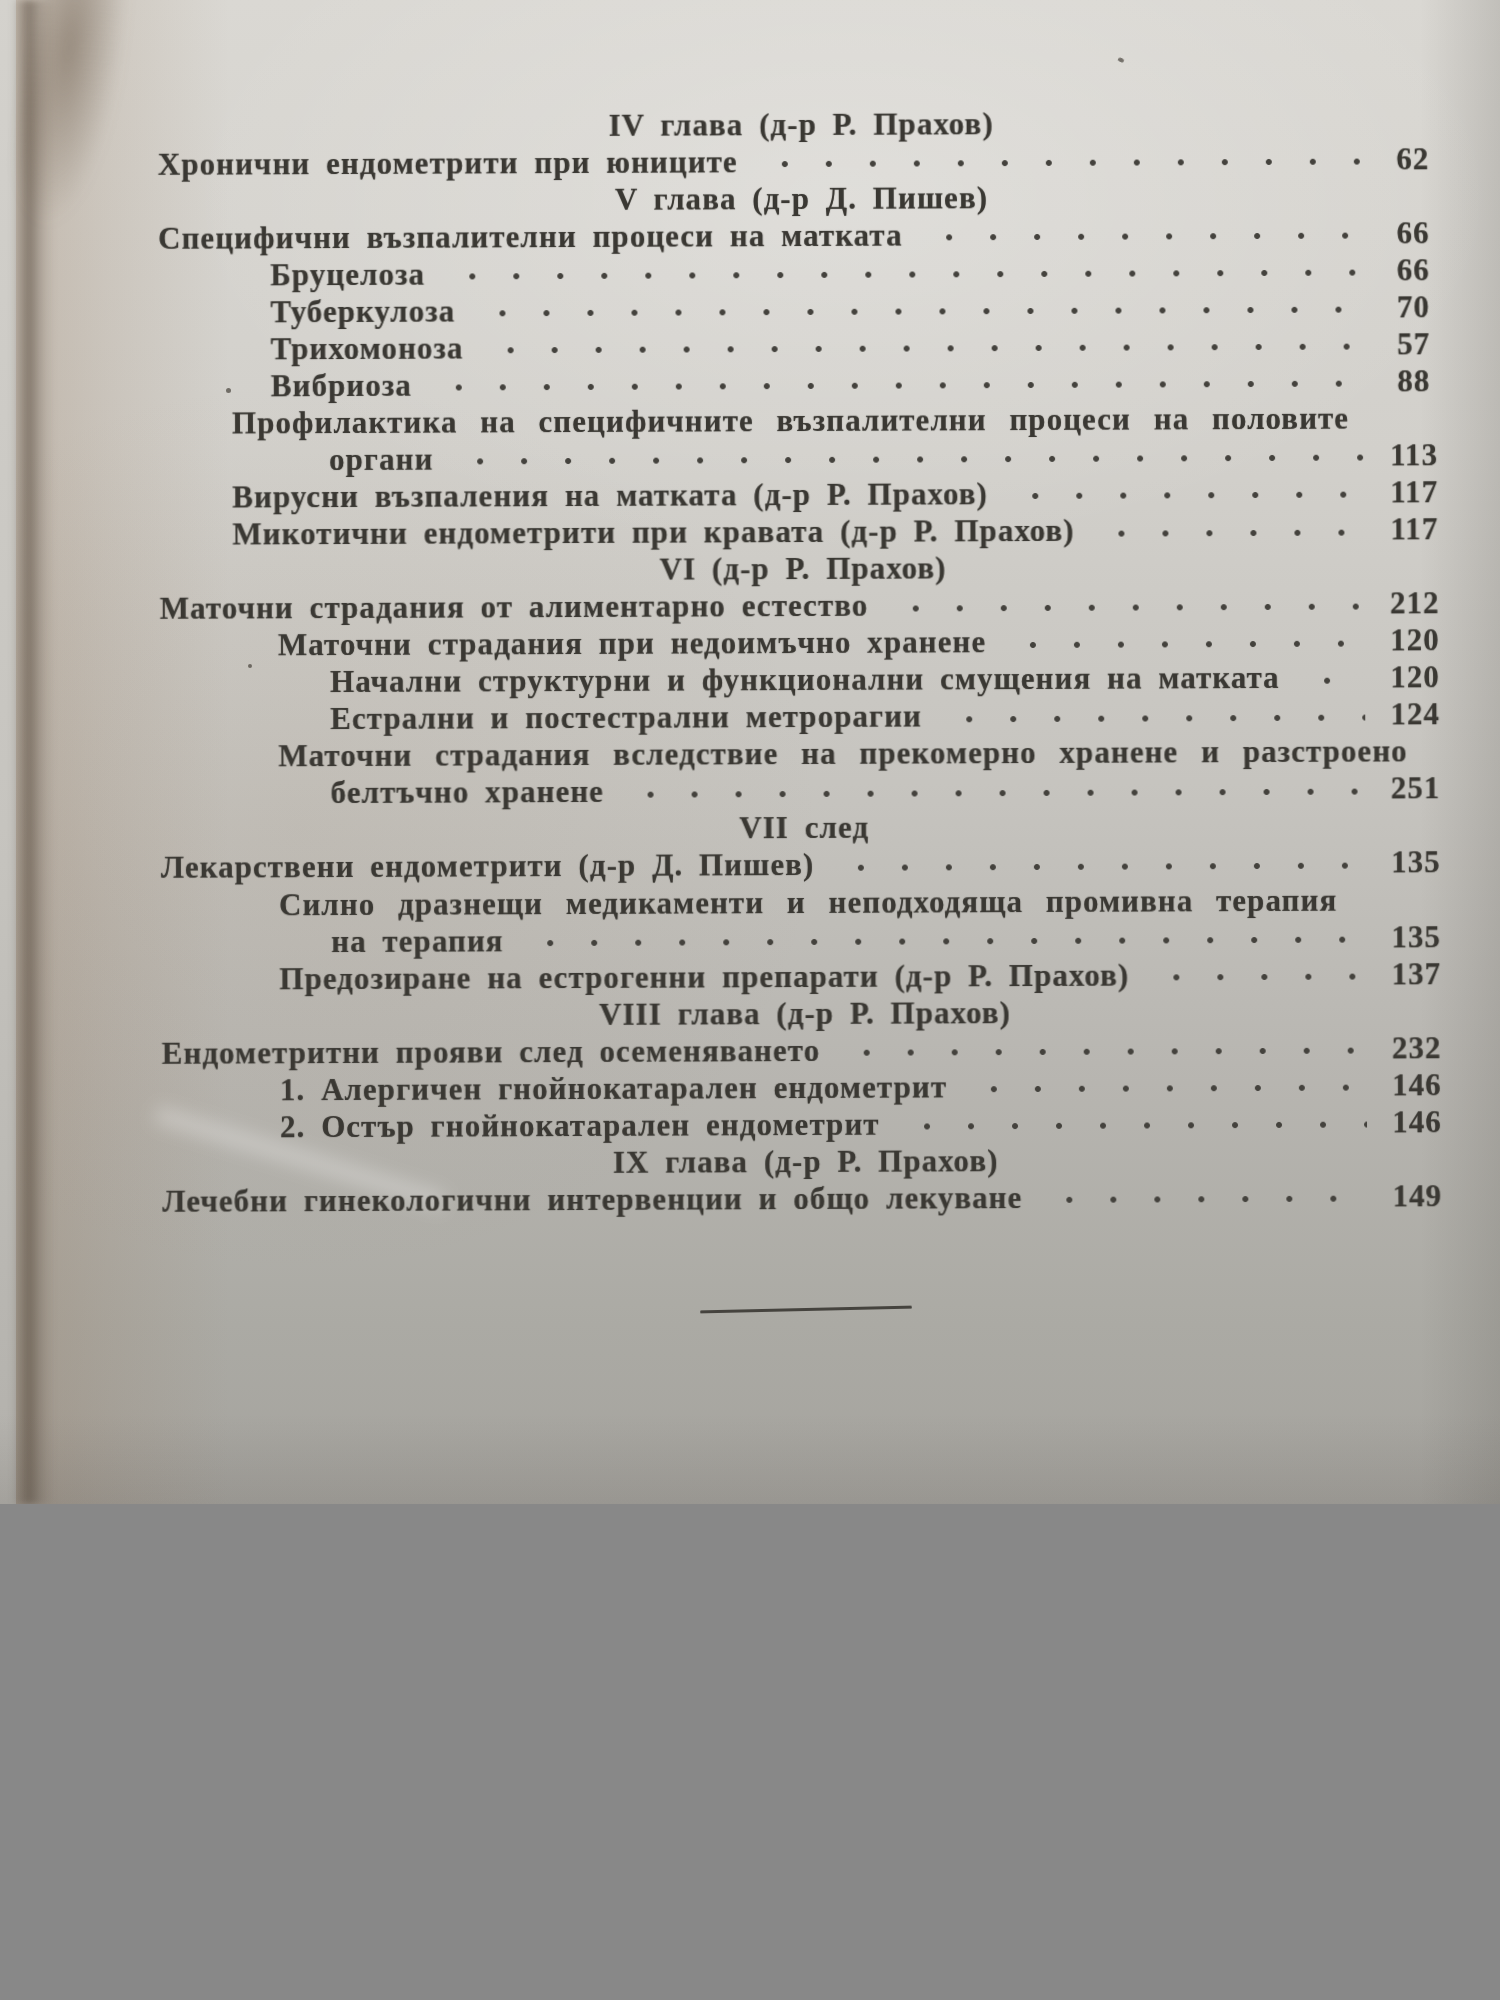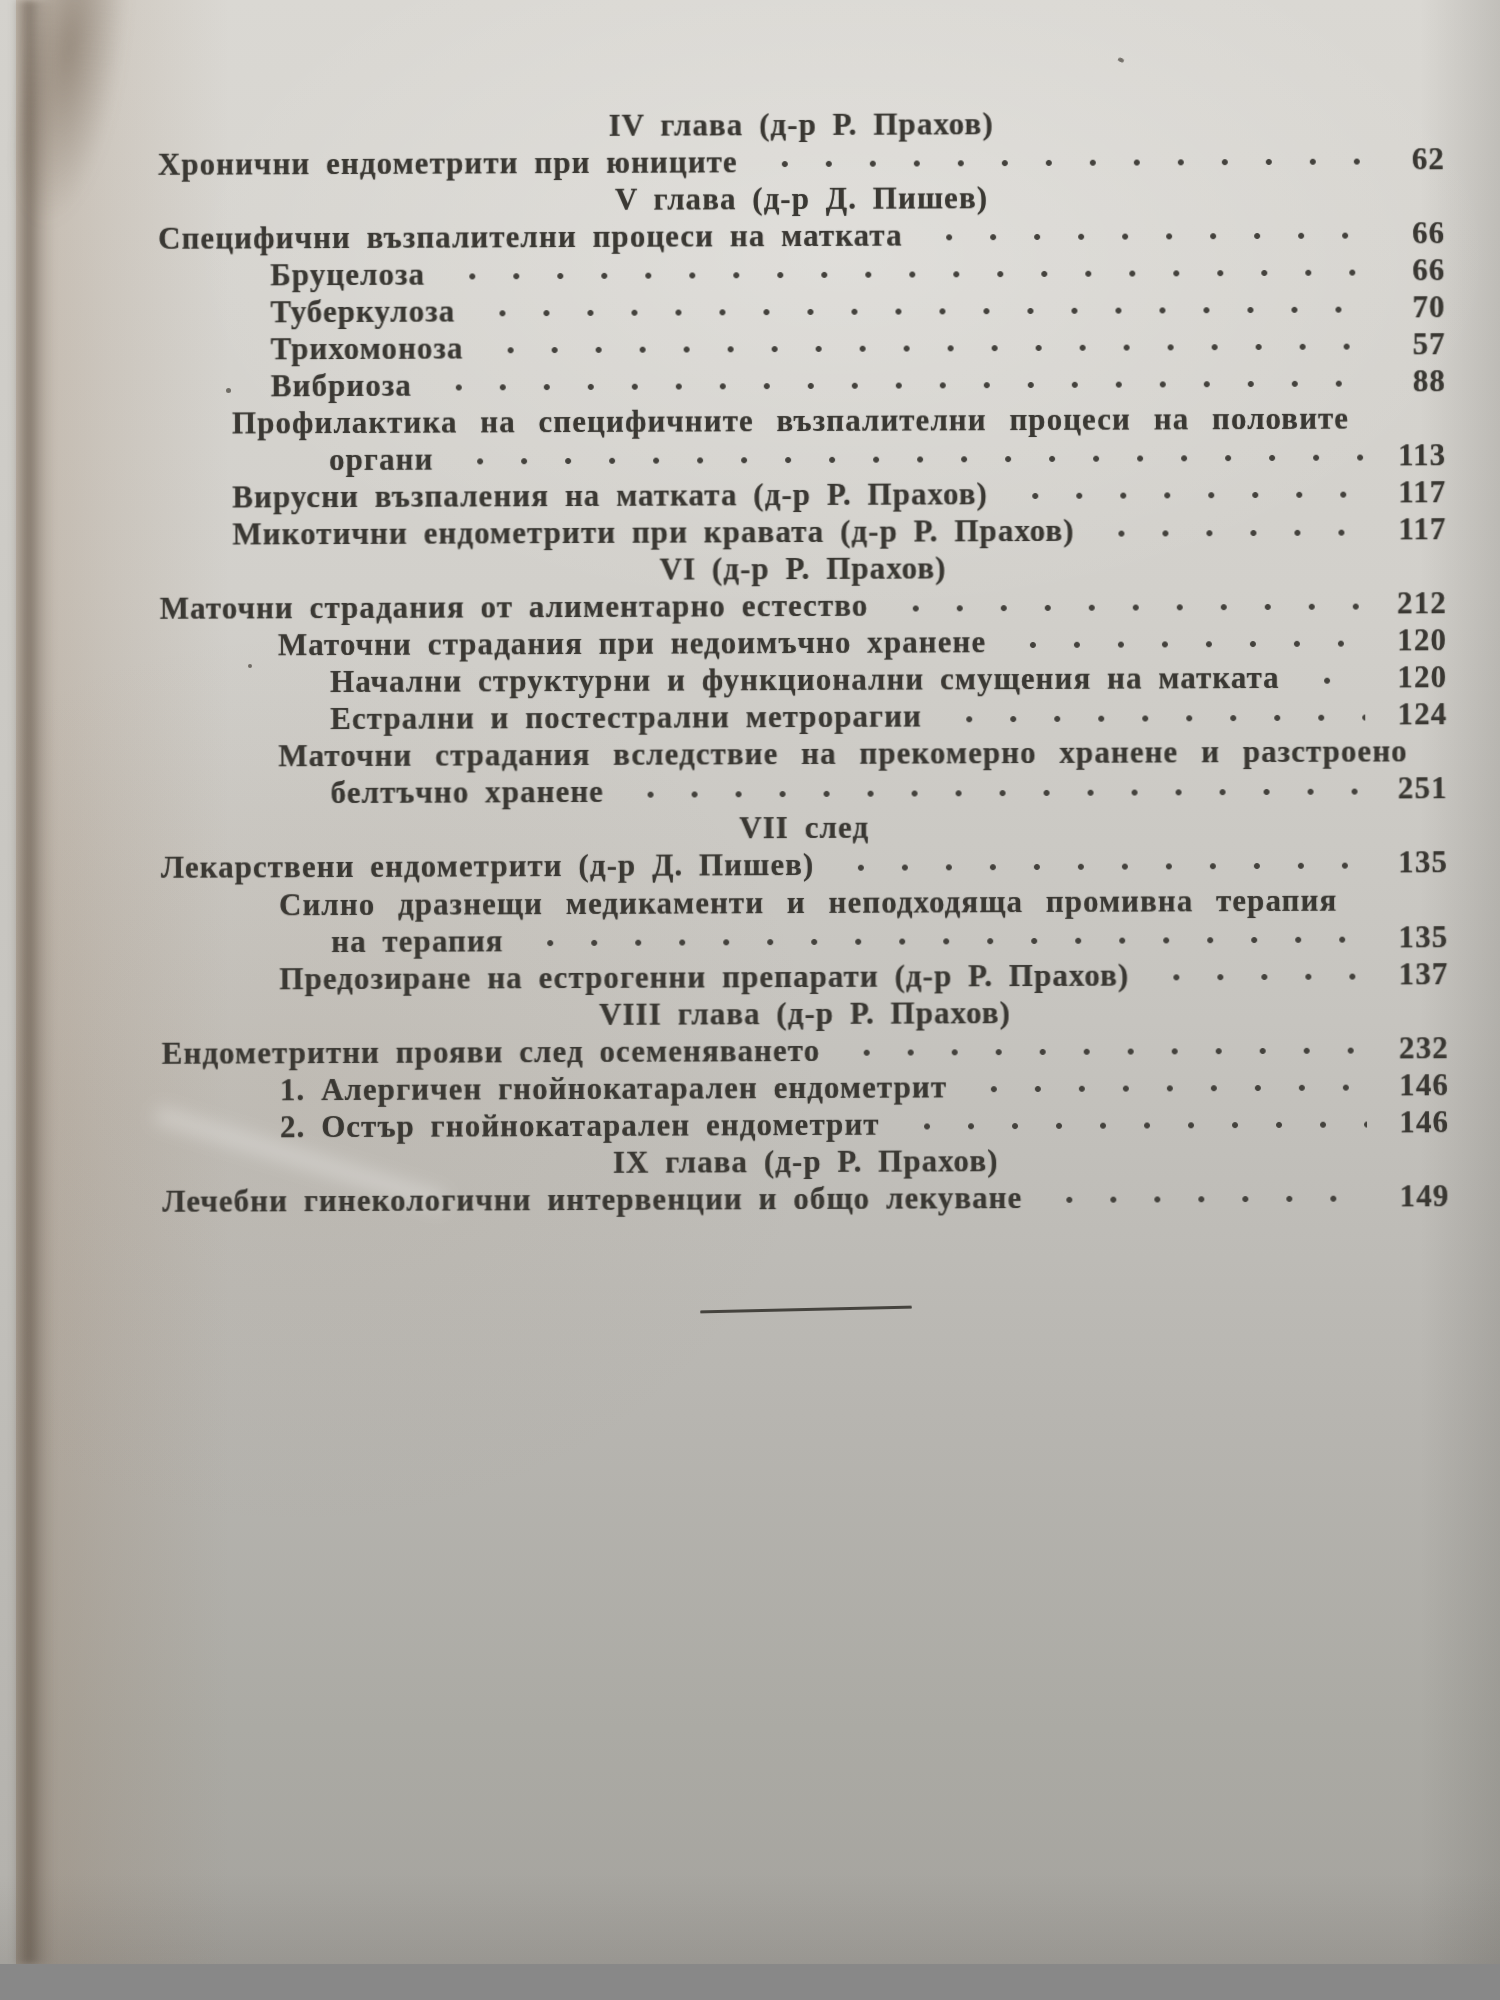--- a/index.html
+++ b/index.html
@@ -1,18 +1,18 @@
 <!DOCTYPE html>
 <html><head>
 <meta charset="utf-8">
 <style>
   html,body{margin:0;padding:0;background:#888;}
   .photo{
     position:relative;
-    width:1500px;height:1964px;
+    width:1500px;height:1504px;
     overflow:hidden;
     font-family:"Liberation Serif","DejaVu Serif",serif;
     background:
       radial-gradient(ellipse 950px 520px at 56% 13%, rgba(255,255,255,.22), rgba(255,255,255,0) 70%),
       radial-gradient(ellipse 700px 600px at 20% 55%, rgba(150,128,104,.10), rgba(150,128,104,0) 75%),
       linear-gradient(90deg, rgba(146,117,89,.30) 0px, rgba(146,117,89,.14) 110px, rgba(146,117,89,0) 230px),
       linear-gradient(270deg, rgba(95,92,86,.20) 0px, rgba(95,92,86,0) 80px),
       linear-gradient(180deg,#dad8d3 0%,#d2d0cb 30%,#c6c4bf 52%,#b7b5b0 72%,#abaaa4 88%,#a5a39e 100%);
   }
   .facing-page{
@@ -52,21 +52,21 @@
   .t{flex:0 0 auto;}
   .t.stretch{word-spacing:14px;}
   .dots{
     flex:1 1 auto;
     height:100%;
     margin:0 18px 0 26px;
     background-image:radial-gradient(circle at 21px 21px, var(--dot,#44423d) 2.5px, rgba(0,0,0,0) 3.4px);
     background-size:44px 37px;
     background-repeat:repeat-x;
   }
-  .pg{flex:0 0 auto;min-width:64px;text-align:right;}
+  .pg{flex:0 0 auto;min-width:64px;text-align:center;}
   .divider{
     position:absolute;left:700px;top:1308px;width:212px;height:3px;
     background:#45433e;border-radius:2px;
     transform:rotate(-1.3deg);
     filter:blur(0.5px);
   }
   .speck{position:absolute;border-radius:50%;background:rgba(60,55,48,.65);filter:blur(.6px);}
   .speck.s1{left:226px;top:388px;width:5px;height:5px;}
   .speck.s2{left:248px;top:664px;width:4px;height:4px;}
   .speck.s3{left:1118px;top:58px;width:6px;height:4px;border-radius:40%;transform:rotate(25deg);}

